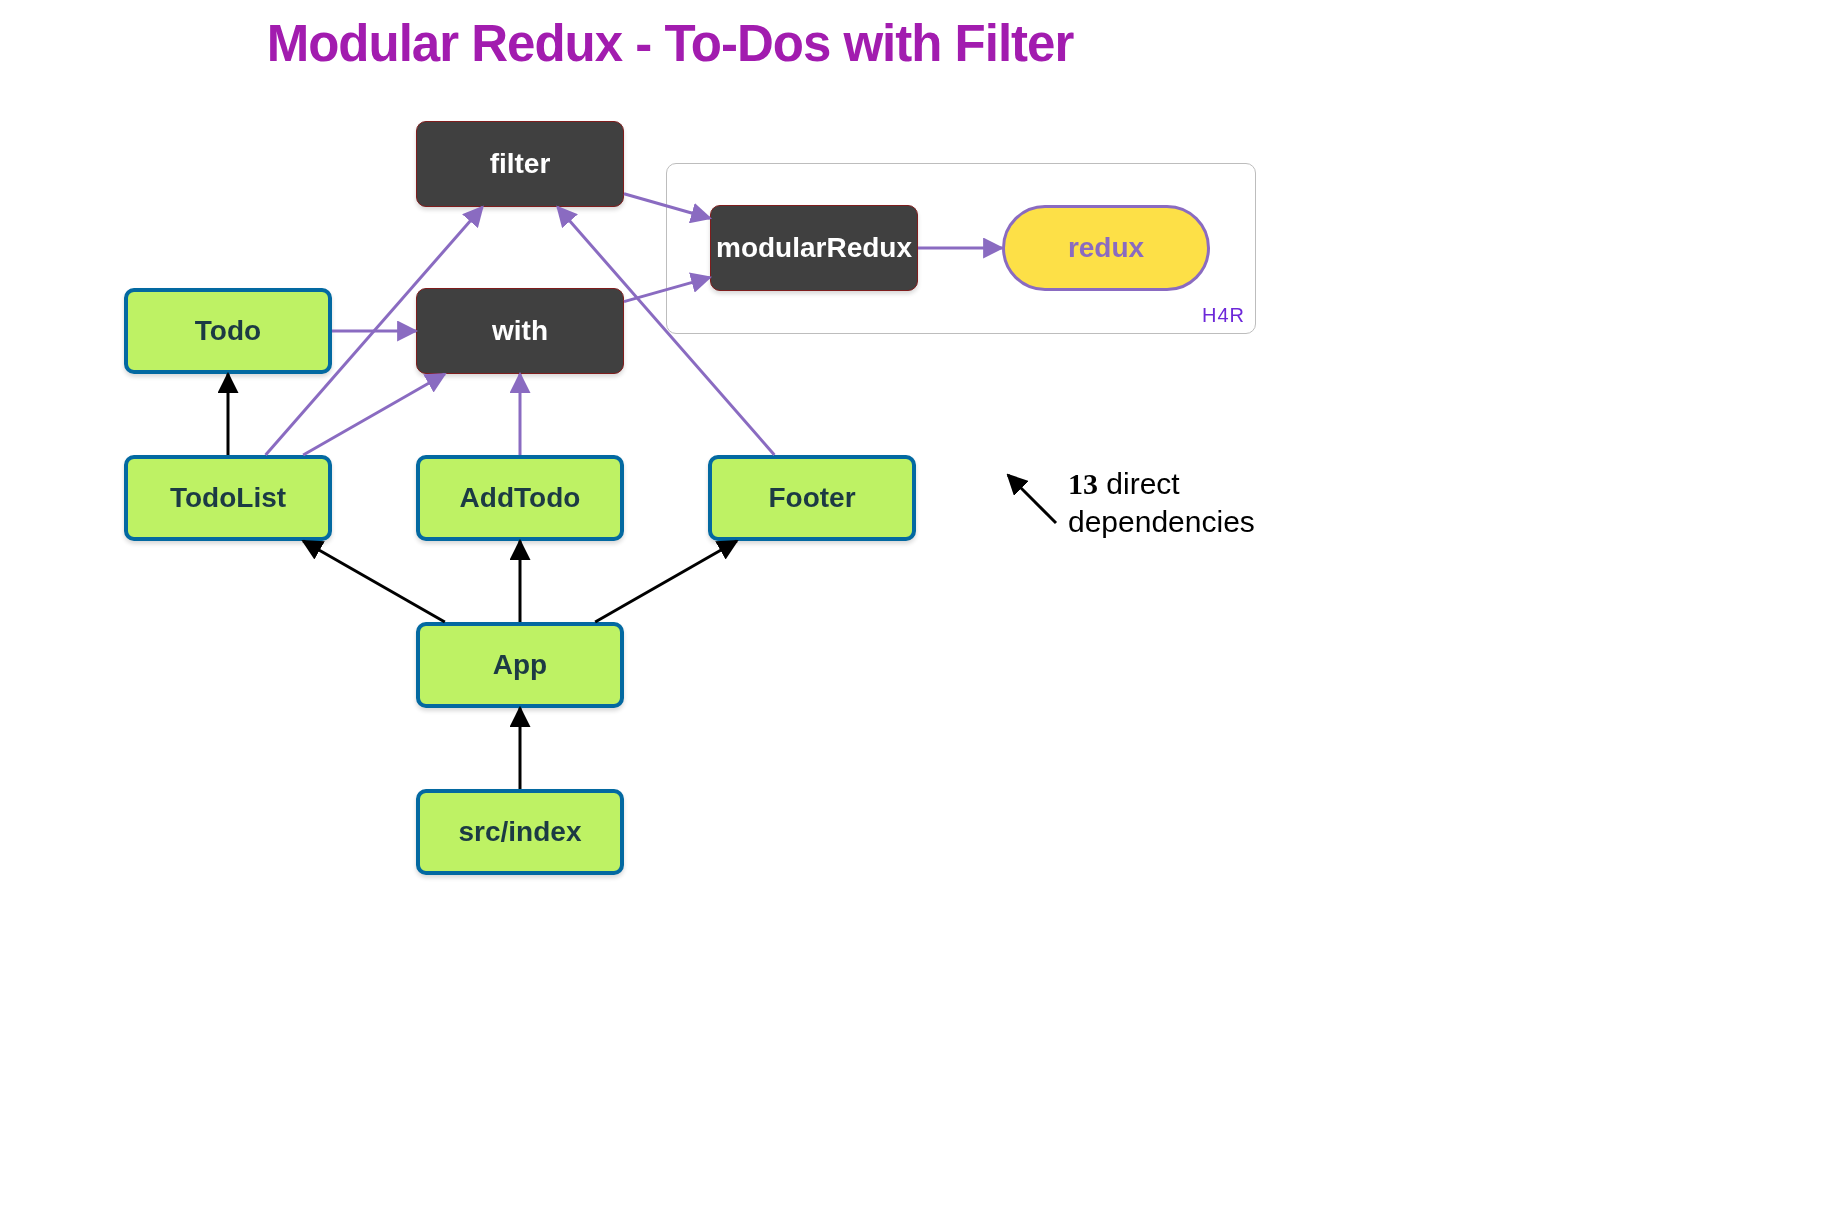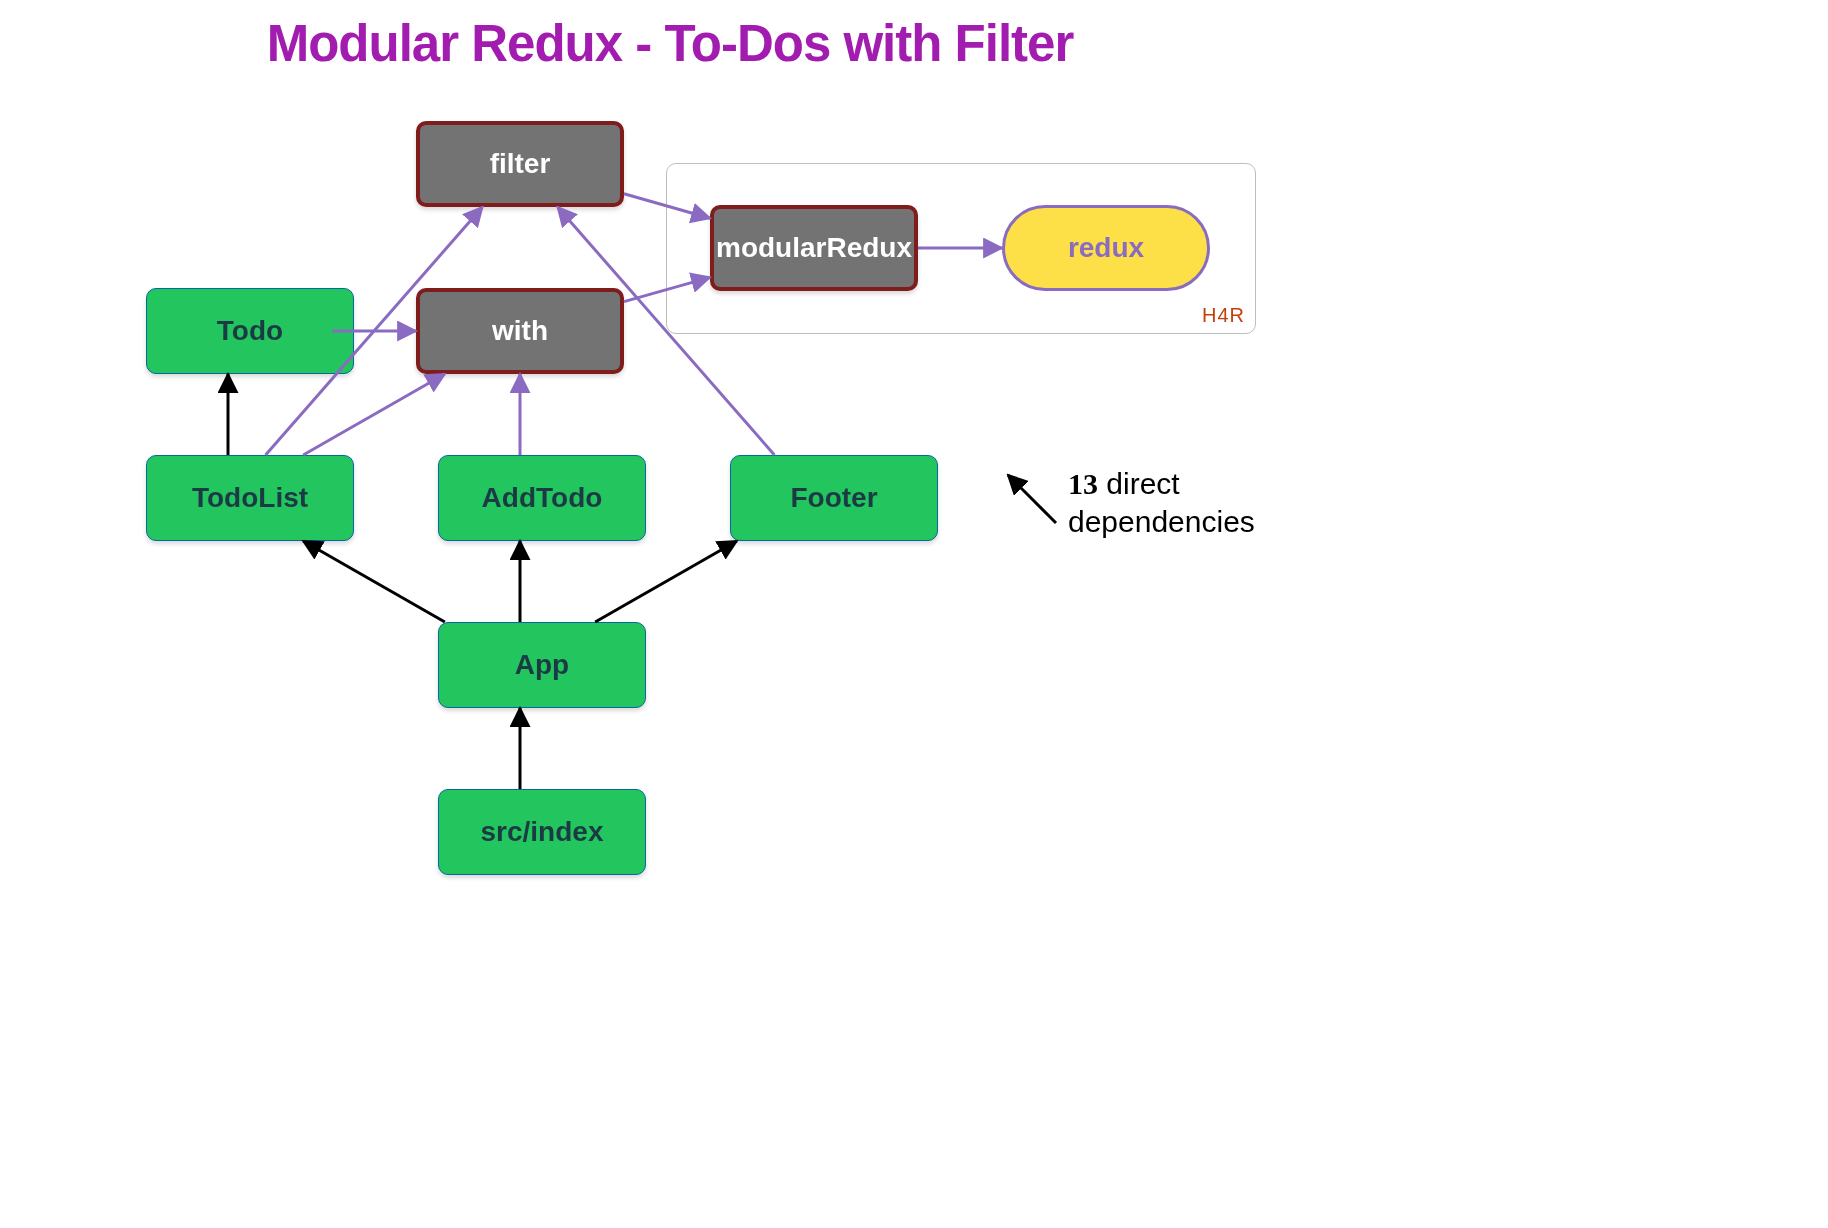--- a/index.html
+++ b/index.html
@@ -32,30 +32,29 @@
   .node {
     position: absolute;
     display: flex;
     align-items: center;
     justify-content: center;
     font-weight: 700;
     border-radius: 10px;
     box-sizing: border-box;
   }
   .node.blue {
-    background: #22c55e;
-    border: 1px solid #0369a1;
+    background: #bef264;
+    border: 4px solid #0369a1;
     color: #1c3a44;
     font-size: 28px;
     box-shadow: 0 3px 4px rgba(0,0,0,0.15);
-    margin-left: 22px;
   }
   .node.purple {
-    background: #737373;
-    border: 4px solid #7f1d1d;
+    background: #404040;
+    border: 1px solid #7f1d1d;
     color: #ffffff;
     font-size: 28px;
     box-shadow: 0 3px 4px rgba(0,0,0,0.15);
   }
   .node.pill {
     background: #fde047;
     border: 3px solid #8a6bc1;
     color: #8a6bc1;
     font-size: 28px;
     border-radius: 48px;
@@ -63,21 +62,21 @@
   .group-box {
     position: absolute;
     border: 1px solid #bdbdbd;
     border-radius: 10px;
     background: transparent;
   }
   .group-label {
     position: absolute;
     right: 10px;
     bottom: 6px;
-    color: #c2410c;
+    color: #6d28d9;
     font-size: 20px;
     font-weight: 500;
     letter-spacing: 1px;
   }
   .annotation {
     position: absolute;
     font-size: 30px;
     color: #000;
     line-height: 1.25;
   }

